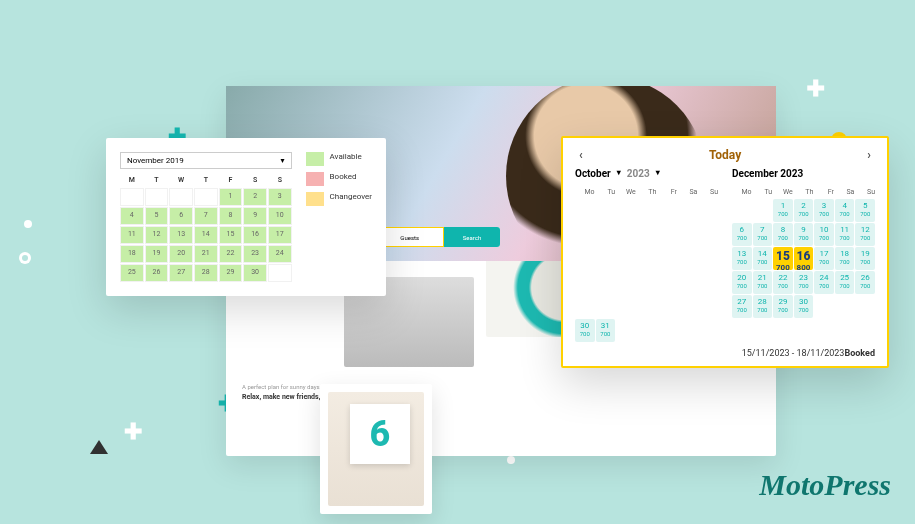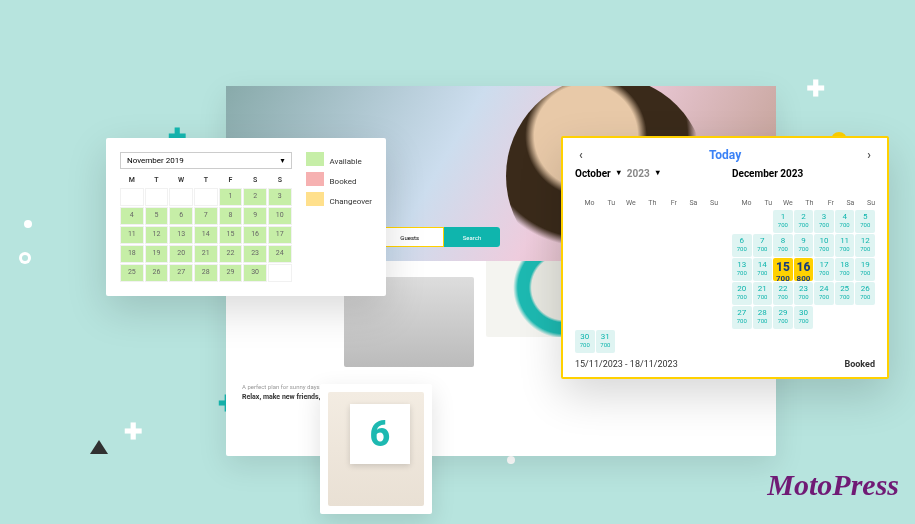--- a/index.html
+++ b/index.html
@@ -44,48 +44,48 @@
   .cal{position:absolute;left:106px;top:138px;width:280px;background:#fff;border-radius:2px;box-shadow:0 14px 40px rgba(0,0,0,.15);padding:14px}
   .cal h2{font-size:22px;font-weight:800;margin-bottom:10px}
   .cal-body{display:flex;gap:14px}
   .month-box{width:188px}
   .month-sel{font-size:8px;padding:3px 6px;border:1px solid #ccc;display:flex;justify-content:space-between;margin-bottom:4px}
   .grid7{display:grid;grid-template-columns:repeat(7,1fr);gap:1px;font-size:7px}
   .grid7 .hd{background:#fff;color:#333;text-align:center;padding:3px 0;font-weight:600}
   .grid7 .cell{background:#fff;height:18px;text-align:center;padding-top:3px;color:#666;border:.5px solid #f1f1f1}
   .grid7 .a{background:#c6eea7}
   .legend{font-size:8px;color:#333}
-  .legend div{display:flex;align-items:flex-end;gap:6px;margin-bottom:6px}
+  .legend div{display:flex;align-items:flex-start;gap:6px;margin-bottom:6px}
   .sw{width:18px;height:14px}
   .sw.a{background:#c6eea7}.sw.b{background:#f6b1b1}.sw.c{background:#ffe08c}
 
   
   .picker{position:absolute;right:26px;top:136px;width:328px;background:#fff;border-radius:2px;border:2px solid #ffd100;box-shadow:0 16px 44px rgba(0,0,0,.16);padding:10px 12px 8px}
   .picker-top{display:flex;align-items:center;justify-content:space-between;font-size:10px;margin-bottom:6px}
-  .picker-top .today{color:#3b82f6;font-weight:700;font-size:12px}
+  .picker-top .today{color:#a16207;font-weight:700;font-size:12px}
   .chev{font-size:12px;font-weight:700;color:#555;padding:0 4px;cursor:pointer}
   .months{display:flex;gap:14px}
   .m{flex:1}
-  .m-title{font-size:10px;font-weight:700;margin-bottom:18px;display:flex;align-items:flex-start;gap:6px}
+  .m-title{font-size:10px;font-weight:700;margin-bottom:7px;display:flex;align-items:flex-start;gap:6px}
   .m-title .yr{color:#888;font-weight:700}
   .pg{display:grid;grid-template-columns:repeat(7,1fr);gap:1px;font-size:7px}
   .pg .hd{text-align:right;padding:2px 0;color:#666}
   .pg .cell{height:23px;border-radius:2px;text-align:center;font-size:7px;color:#888;padding-top:2px}
   .pg .cell .n{display:block;font-size:8px;color:#333}
   .pg .av{background:#dff4f2;color:#0fb5ad;position:relative}
   .pg .av .n{color:#0fb5ad}
   .pg .av .p{font-size:6px;color:#0fb5ad}
   .pg .sel{background:#ffd100}
   .pg .sel .n{font-weight:800;color:#1a3d7a;font-size:12px}
   .pg .sel .p{color:#1a3d7a;font-size:8px;font-weight:700}
-  .picker-foot{display:flex;justify-content:space-between;font-size:9px;margin-top:6px;color:#333}
+  .picker-foot{display:flex;justify-content:flex-end;font-size:9px;margin-top:6px;color:#333}
   .picker-foot .clear{font-weight:700}
 
   
-  .logo{position:absolute;right:16px;bottom:22px;font-family:"Brush Script MT","Segoe Script",cursive;font-style:italic;color:#701a75;font-size:30px;font-weight:600}
+  .logo{position:absolute;right:24px;bottom:22px;font-family:"Brush Script MT","Segoe Script",cursive;font-style:italic;color:#0f766e;font-size:30px;font-weight:600}
 </style>
 </head>
 <body>
 
 <div class="dot d1"></div>
 <div class="dot d2"></div>
 <div class="dot d3"></div>
 <div class="dot d4"></div>
 <div class="dot d5"></div>
 <div class="cross c1">✚</div>

